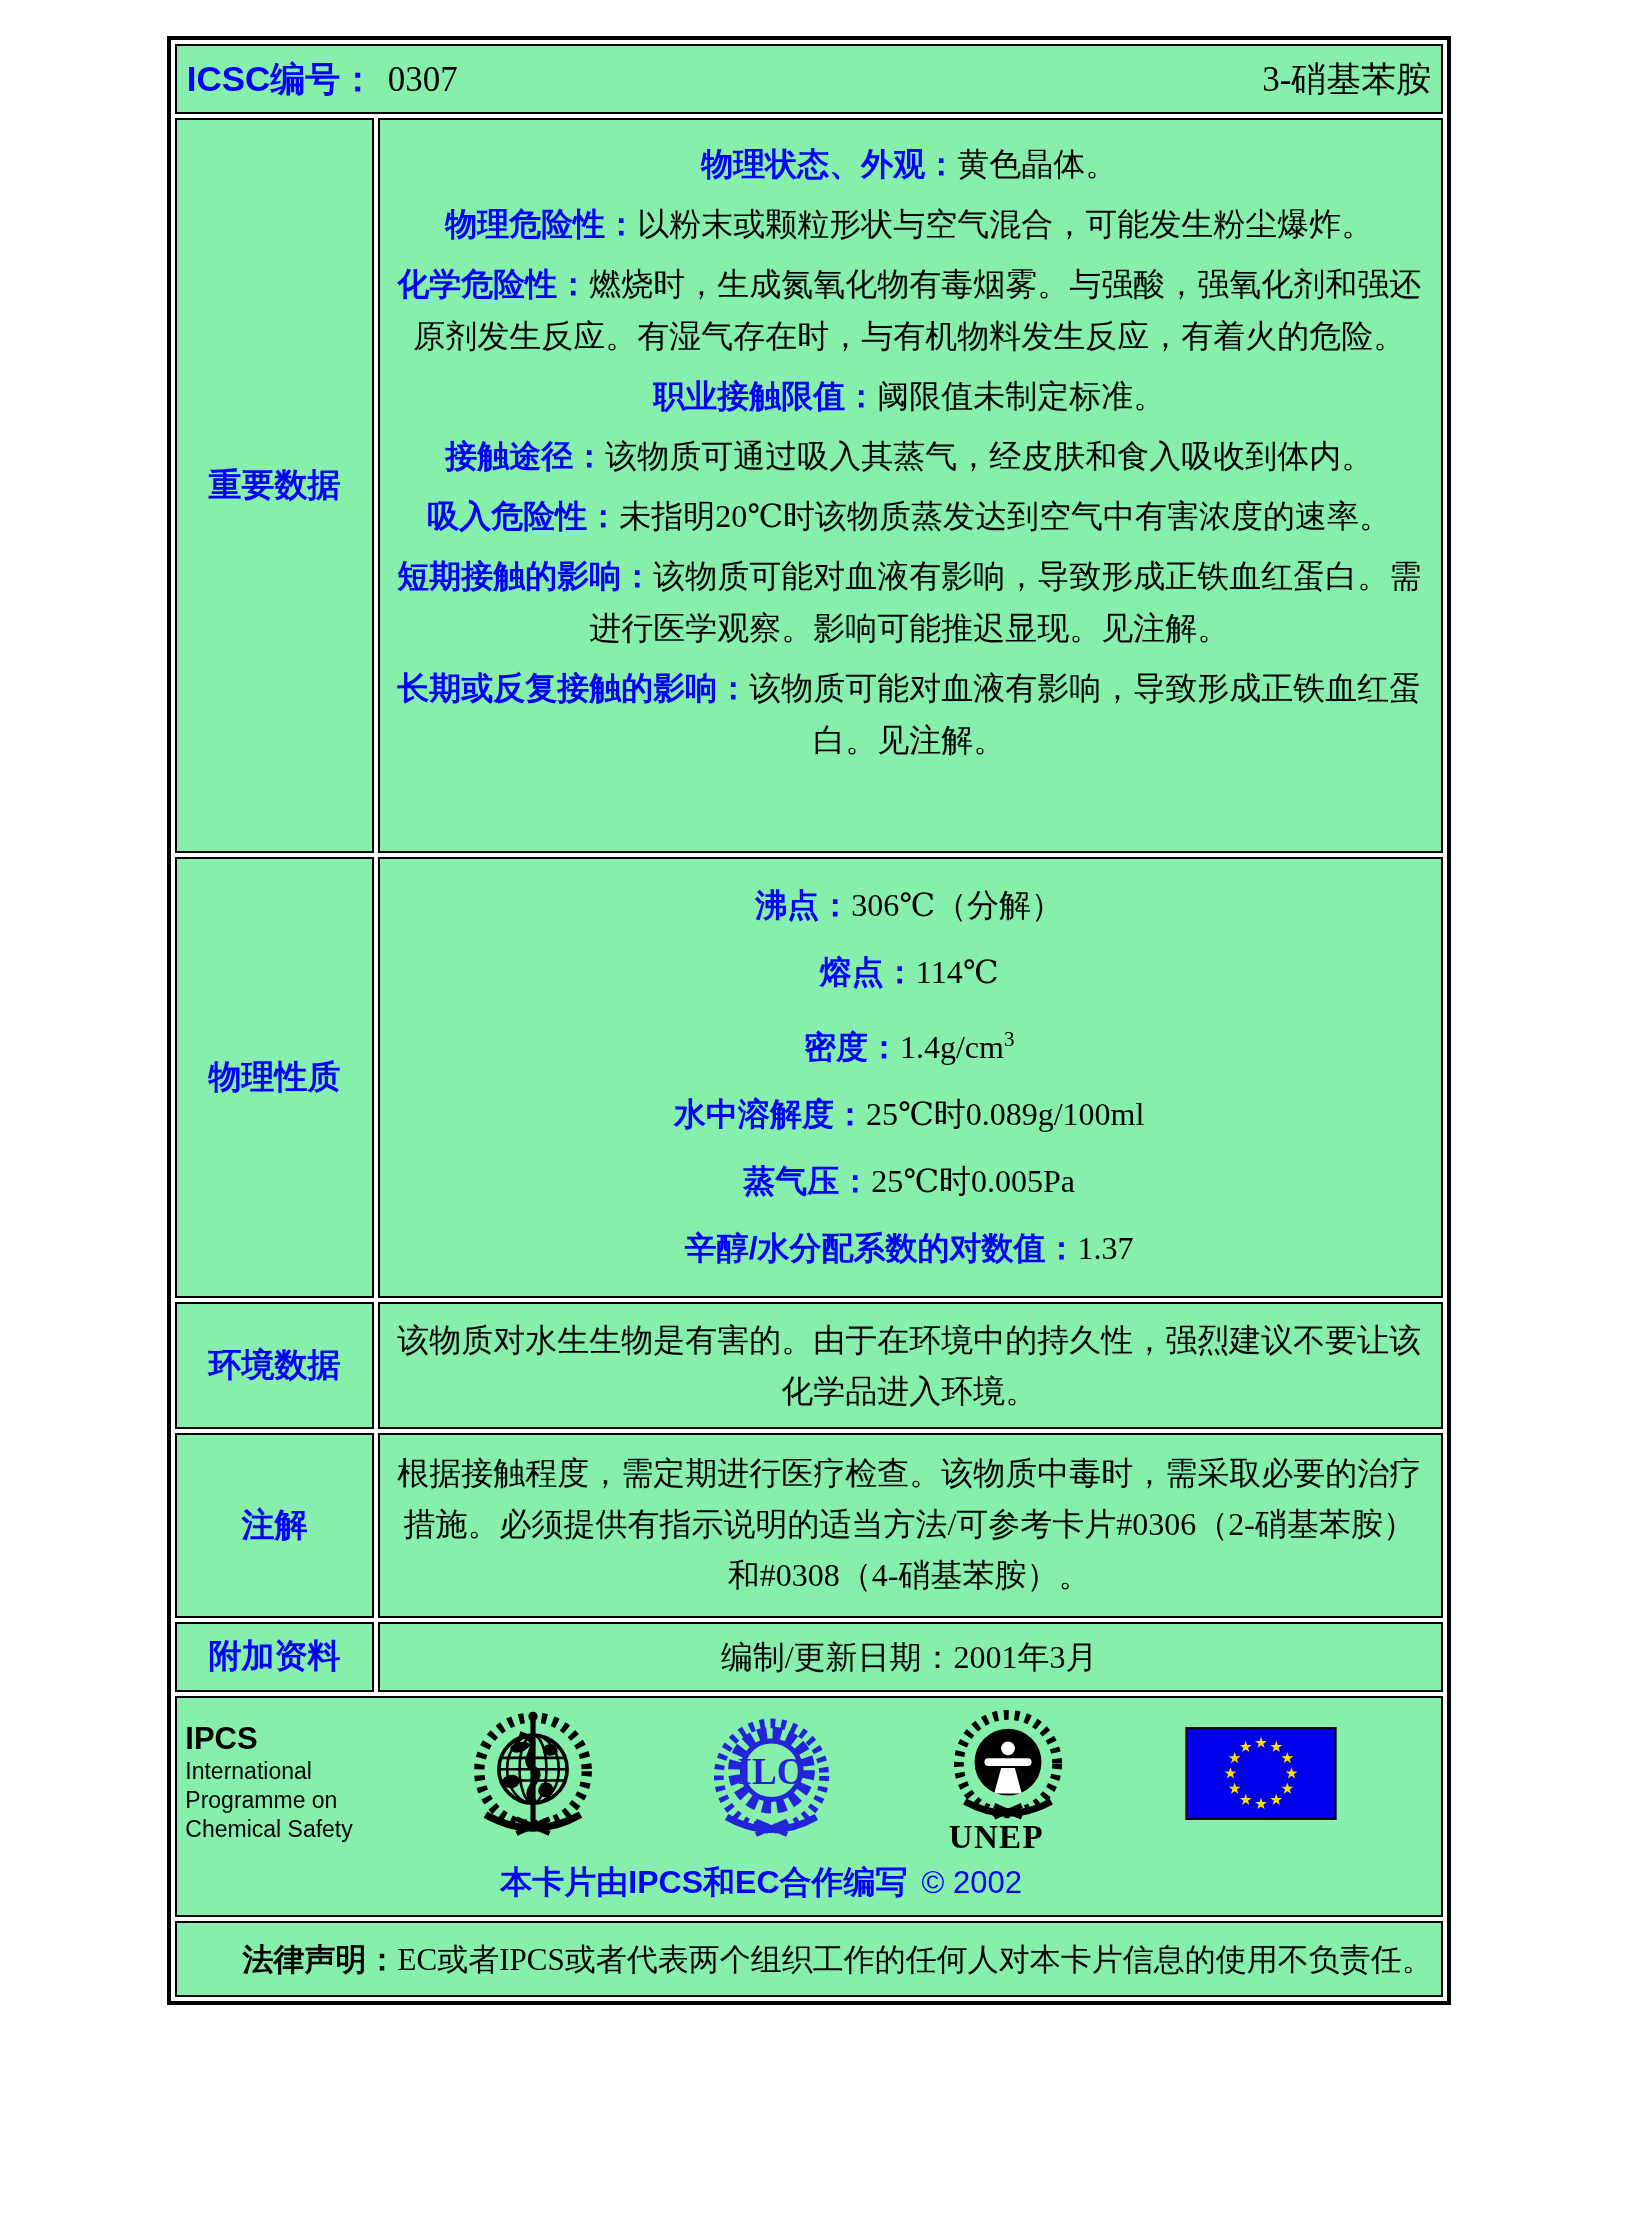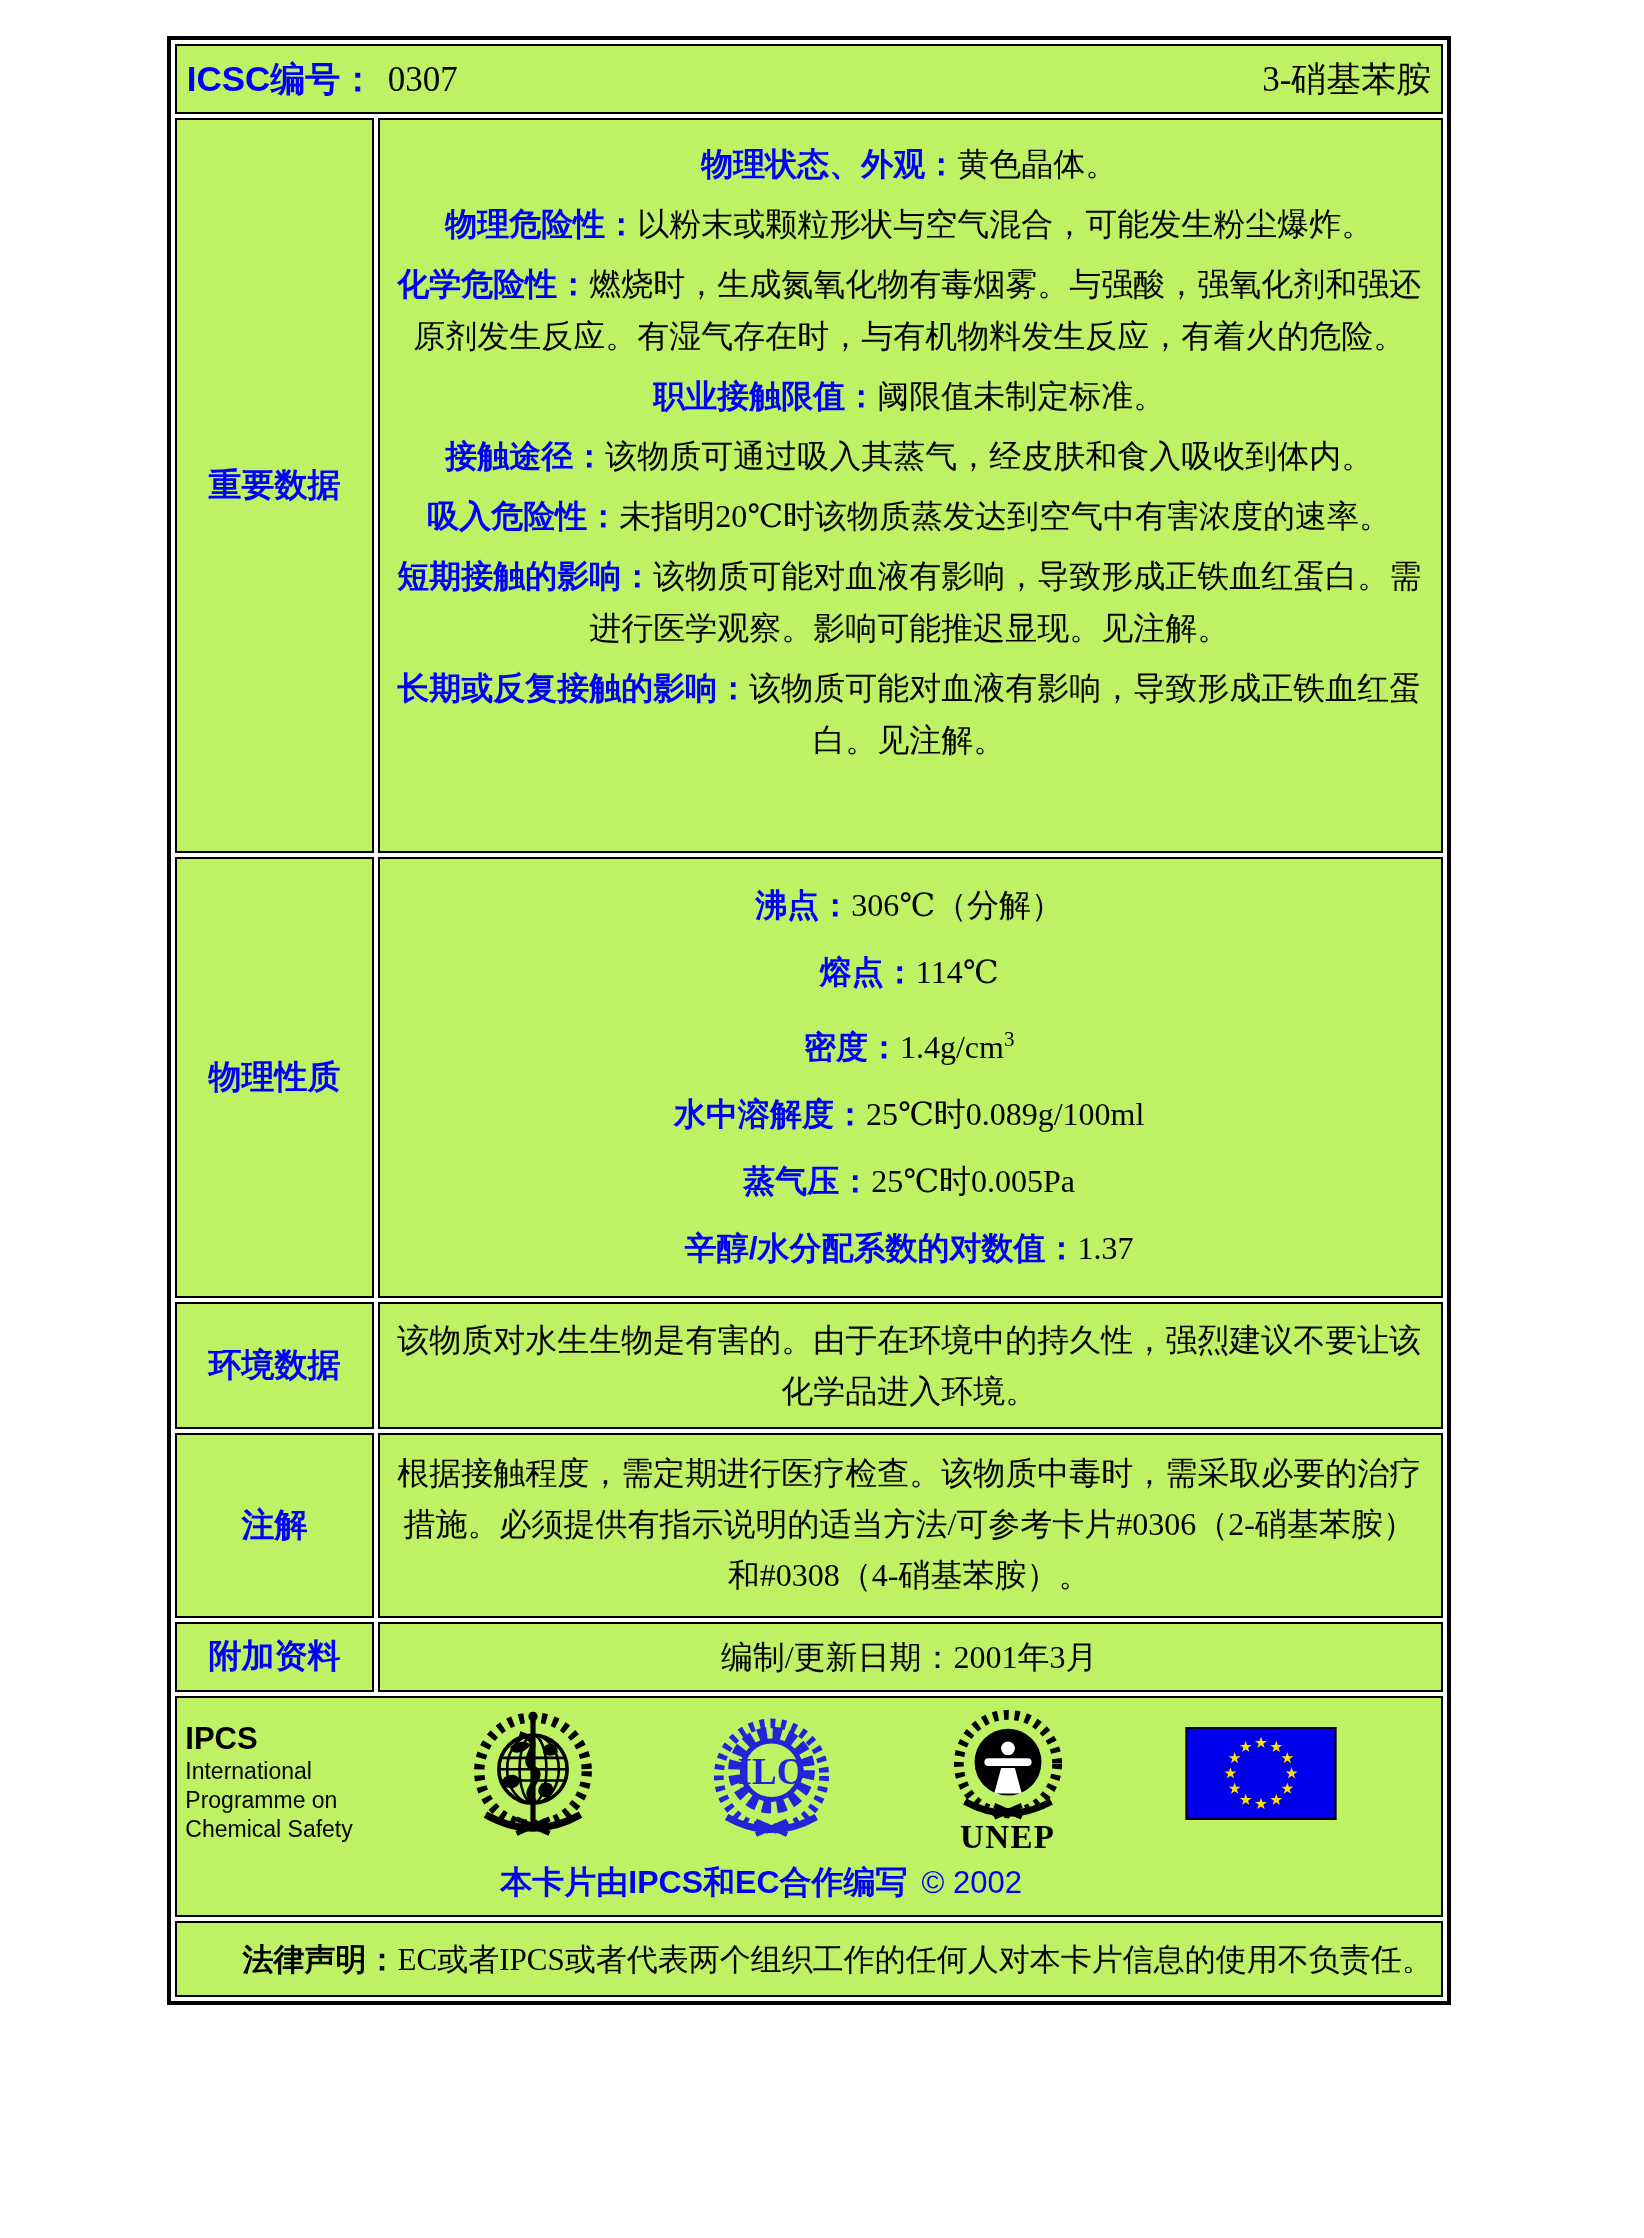--- a/index.html
+++ b/index.html
@@ -21,21 +21,21 @@
   }
 
   table.card {
     width: 1284px;
     table-layout: fixed;
     border: 4.2px solid #000000;
     border-collapse: separate;
     border-spacing: 4.2px;
     background: #ffffff;
   }
-  td { border: 2.1px solid #000000; vertical-align: middle; background: #bef264; }
+  td { border: 2.1px solid #000000; vertical-align: middle; background: #86efac; }
 
   col.label-col   { width: 199px; }
 
   
   .header-cell { padding: 8.3px 9.7px; }
   .header-inner { display: flex; justify-content: space-between; align-items: center; }
   .icsc-label {
     font-family: "Liberation Sans", "DejaVu Sans", sans-serif;
     font-weight: bold; color: #0000ff; font-size: 35px;
   }
@@ -67,21 +67,21 @@
   .cell-notes { padding: 4.2px 8.3px 7px 5.6px; }
   .cell-additional { padding: 4.2px 8.3px 4.2px 5.6px; }
   .cell-additional p { line-height: 42px; }
 
   
   .cell-logos { padding: 11px 104px 9.7px 8.3px; }
   .logos-row { display: flex; justify-content: space-between; align-items: flex-start; }
   .ipcs-block { font-family: "Liberation Sans", "DejaVu Sans", sans-serif; padding-top: 12.5px; }
   .ipcs-title { font-weight: bold; font-size: 31px; line-height: 36px; }
   .ipcs-sub   { font-size: 23px; line-height: 29px; }
-  .unep-block { display: flex; flex-direction: column; align-items: center; }
+  .unep-block { display: flex; flex-direction: column; align-items: flex-start; }
   .unep-text  { font-family: "Liberation Serif", "DejaVu Serif", serif; font-weight: bold;
                 font-size: 33px; line-height: 33px; margin-top: -5.6px; letter-spacing: 1.4px; }
   .caption-line { text-align: center; margin-top: 7px; font-size: 32px; }
   .caption-main {
     font-family: "Liberation Sans", "DejaVu Sans", sans-serif;
     font-weight: bold; color: #0000ff;
   }
   .caption-copy { color: #0000ff; font-size: 31px; margin-left: 14px;
     font-family: "Liberation Sans", "DejaVu Sans", sans-serif; }
 

